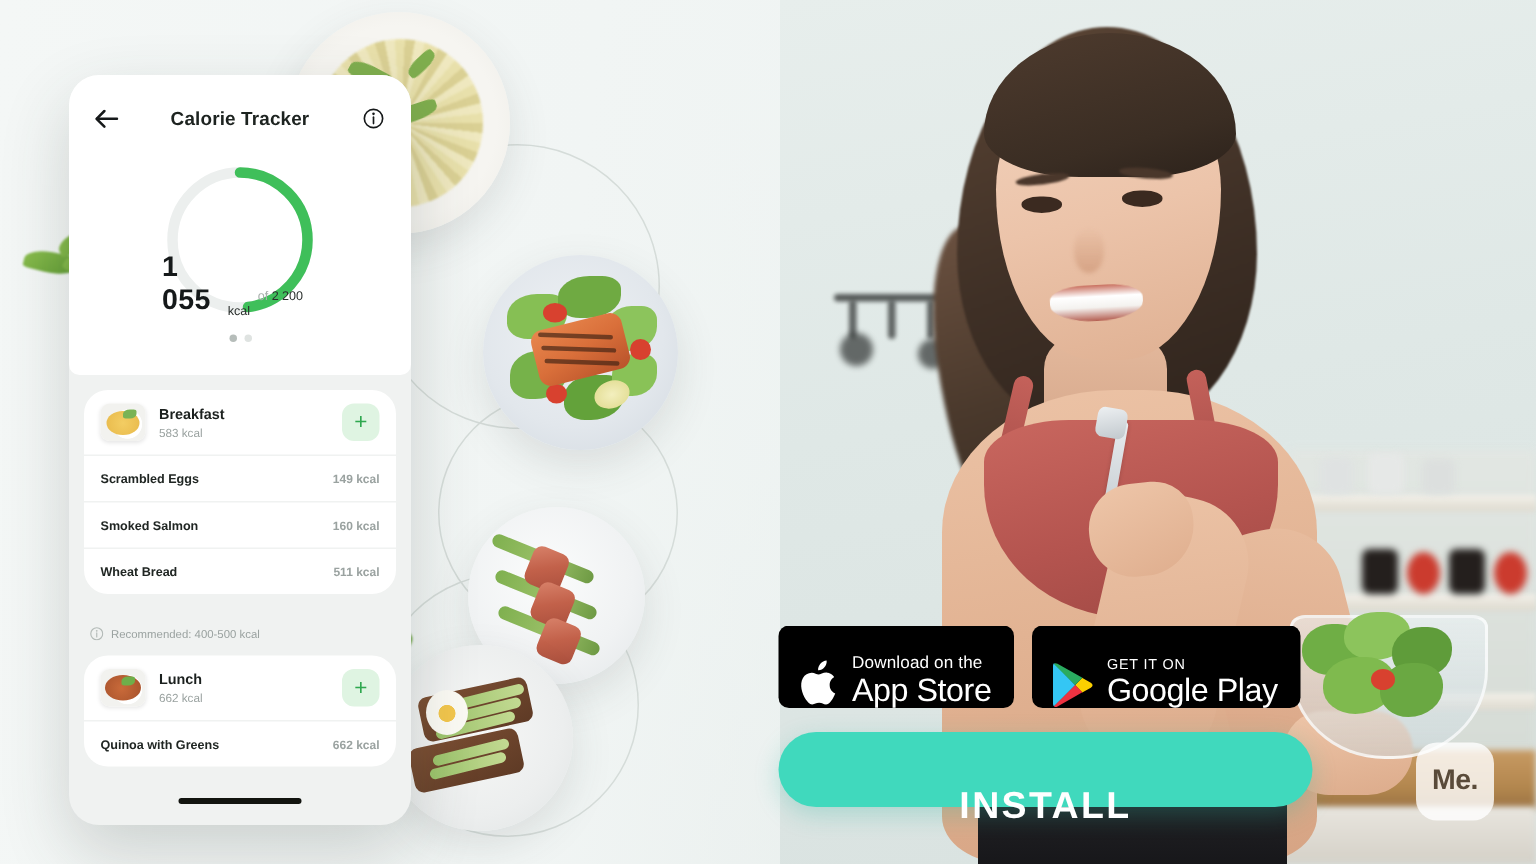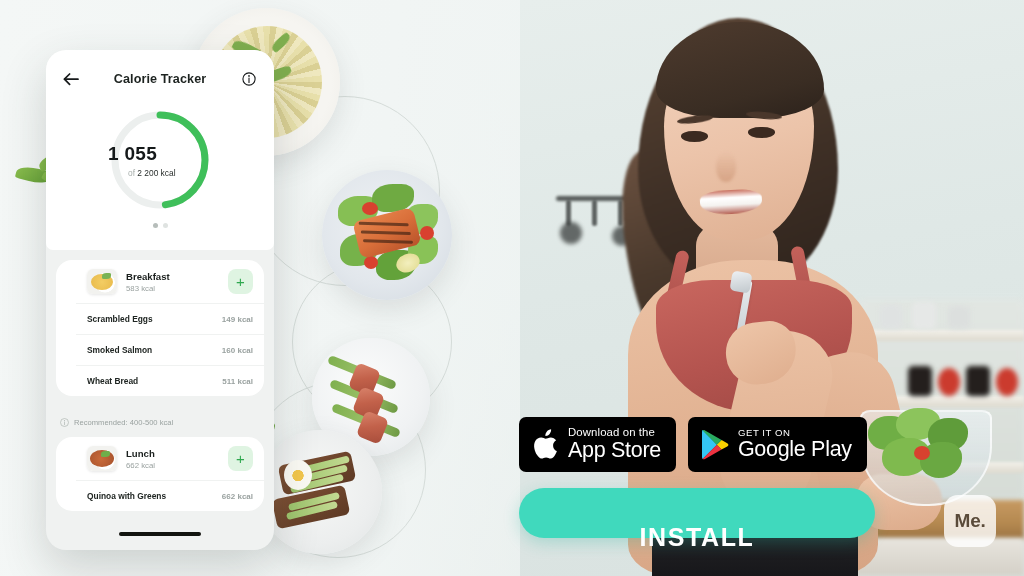--- a/index.html
+++ b/index.html
@@ -190,30 +190,30 @@
   .card {
     background:#ffffff; border-radius:18px; margin:0 0 10px 0;
   }
   .top-card { height:200px; border-radius:7px; padding:14px 14px 0; position:relative; }
   .tc-head { display:flex; align-items:center; justify-content:space-between; height:30px; }
   .icon-btn { width:22px; height:22px; display:flex; align-items:center; justify-content:center;
     cursor:pointer; }
   .tc-title { font-size:12.6px; font-weight:600; color:#1d2320; letter-spacing:.1px; }
   .ring-wrap { position:relative; width:104px; height:104px; margin:14px auto 0; }
   .ring-svg { position:absolute; inset:0; }
-  .ring-center { position:absolute; inset:0; display:flex; flex-direction:column;
-    align-items:flex-start; justify-content:center; }
+  .ring-center { position:absolute; inset:0; display:flex; flex-direction:row;
+    align-items:flex-end; justify-content:center; }
   .ring-value { font-size:19px; font-weight:700; color:#15191a; letter-spacing:.3px; }
   .ring-sub { font-size:8.4px; color:#2a2f2d; margin-top:3px; }
   .ring-sub .of { color:#a8afac;margin-left:20px; }
   .dots { display:flex; gap:5px; justify-content:center; margin-top:11px; }
   .dot { width:5px; height:5px; border-radius:50%; background:#dfe3e1; }
   .dot.active { background:#b6bdba; }
 
-  .meal-card { background:#fff; border-radius:16px; margin:0 10px 10px; overflow:hidden;padding-left:20px; }
+  .meal-card { background:#fff; border-radius:16px; margin:0 10px 10px; overflow:hidden; }
   .meal-head { display:flex; align-items:center; padding:9px 11px; }
   .meal-thumb { width:30px; height:25px; border-radius:6px; flex:0 0 auto;
     background:radial-gradient(circle at 60% 55%, #ffffff 0 42%, #f2f2ef 44% 100%);
     position:relative; overflow:hidden; box-shadow:0 1px 3px rgba(0,0,0,.10);}
   .thumb-eggs { position:absolute; left:4px; top:5px; width:22px; height:16px; border-radius:50%;
     background:radial-gradient(circle at 50% 50%, #f3cd63, #e8b94a);}
   .thumb-eggs:after { content:""; position:absolute; left:11px; top:-1px; width:9px; height:6px;
     background:#79b355; border-radius:50% 20% 50% 20%;}
   .thumb-lunch { position:absolute; left:3px; top:4px; width:24px; height:17px; border-radius:50%;
     background:radial-gradient(circle at 46% 52%, #c96a3a, #a5512b);}
@@ -234,21 +234,21 @@
   .home-bar { position:absolute; left:50%; transform:translateX(-50%); bottom:14px;
     width:82px; height:3.6px; border-radius:3px; background:#12140f; }
 
   
   .arugula { position:absolute; filter:blur(.6px); }
   .leaflet { position:absolute; background:linear-gradient(130deg,#8dc04f,#5e9a33);
     border-radius:60% 12% 60% 12%; }
 
   
   .badges { position:absolute; left:519px; top:417px; display:flex; gap:12px; }
-  .badge { height:55px; background:#000; border-radius:7px; display:flex; align-items:center;
+  .badge { height:55px; background:#000; border-radius:7px; display:flex; align-items:flex-end;
     padding:0 15px 0 13px; gap:9px; cursor:pointer; }
   .badge-txt { display:flex; flex-direction:column; justify-content:center; color:#fff; }
   .badge-small { font-size:11.4px; line-height:1.05; letter-spacing:.1px; }
   .badge-small.caps { font-size:9.6px; letter-spacing:.55px; }
   .badge-big { font-size:21.5px; font-weight:500; line-height:1.08; letter-spacing:-.3px; }
 
   
   .install {
     position:absolute; left:519px; top:488px; width:356px; height:50px;
     background:#40d9bd; border-radius:26px; display:flex; align-items:center;

